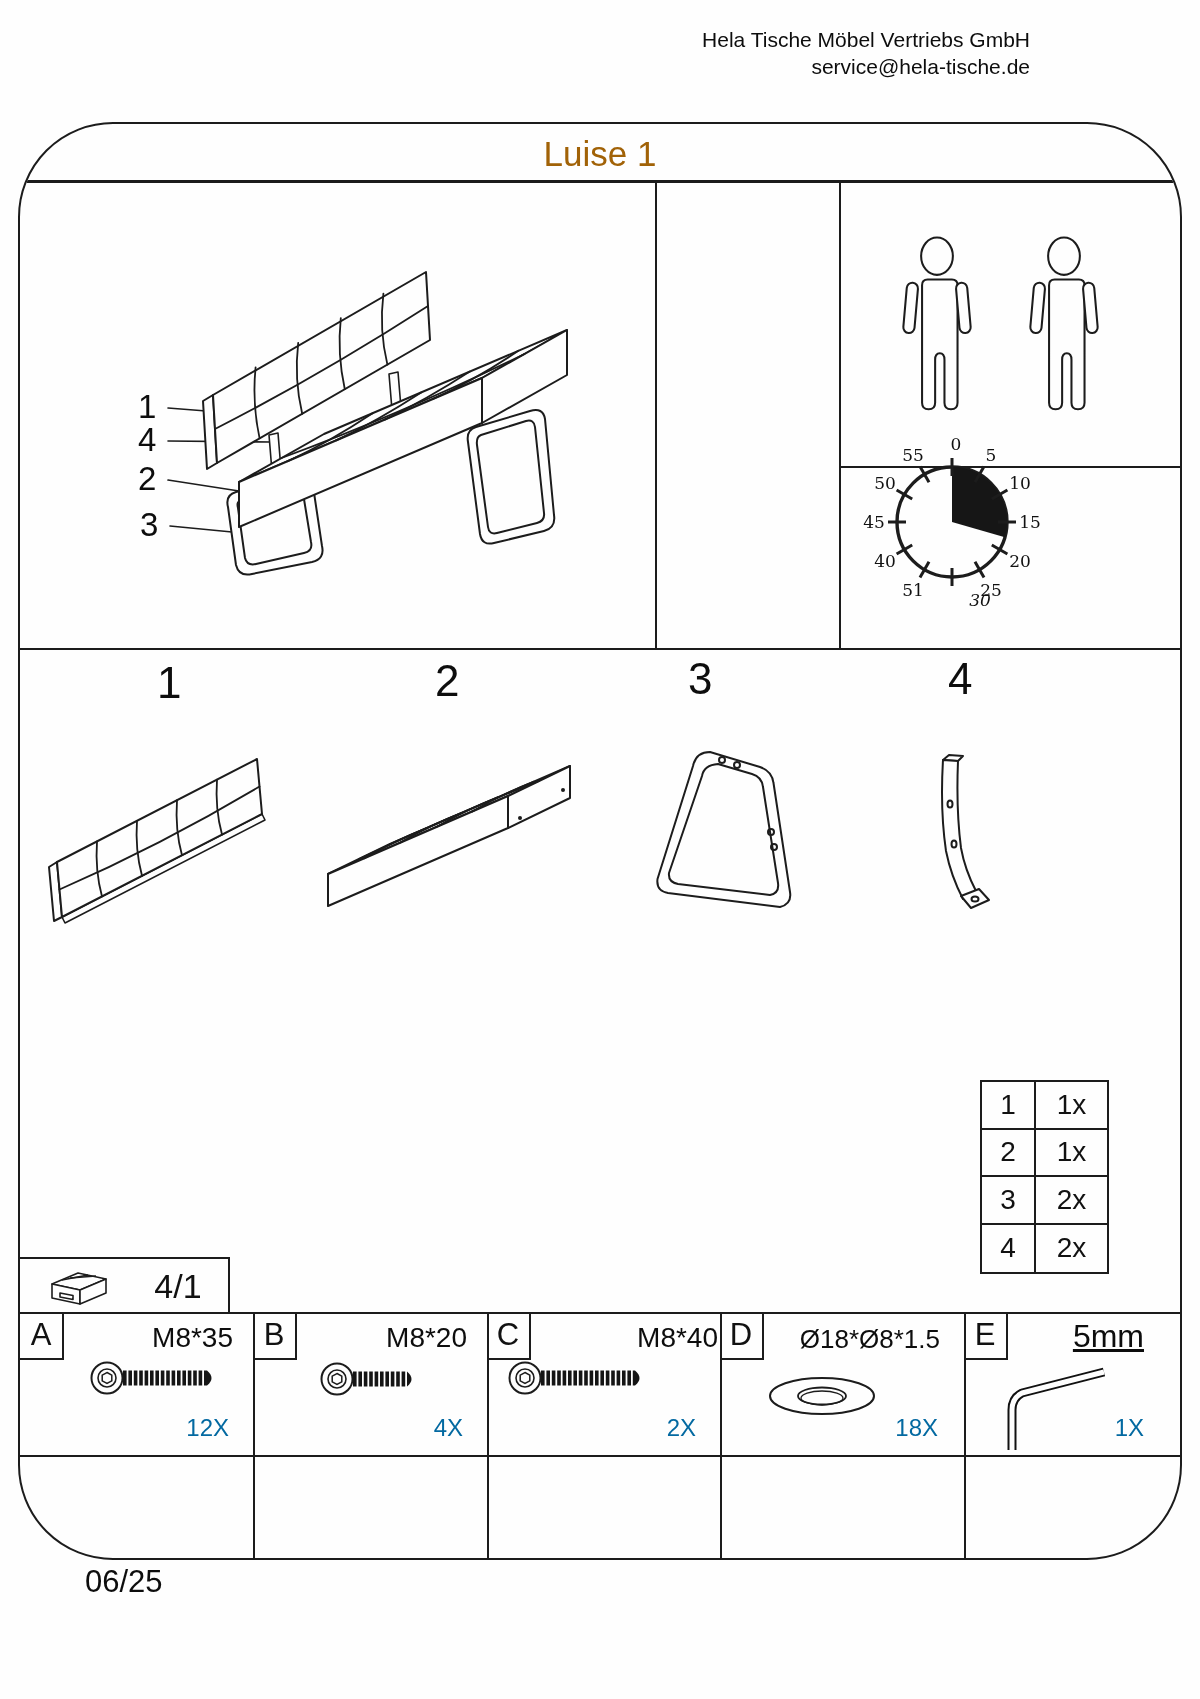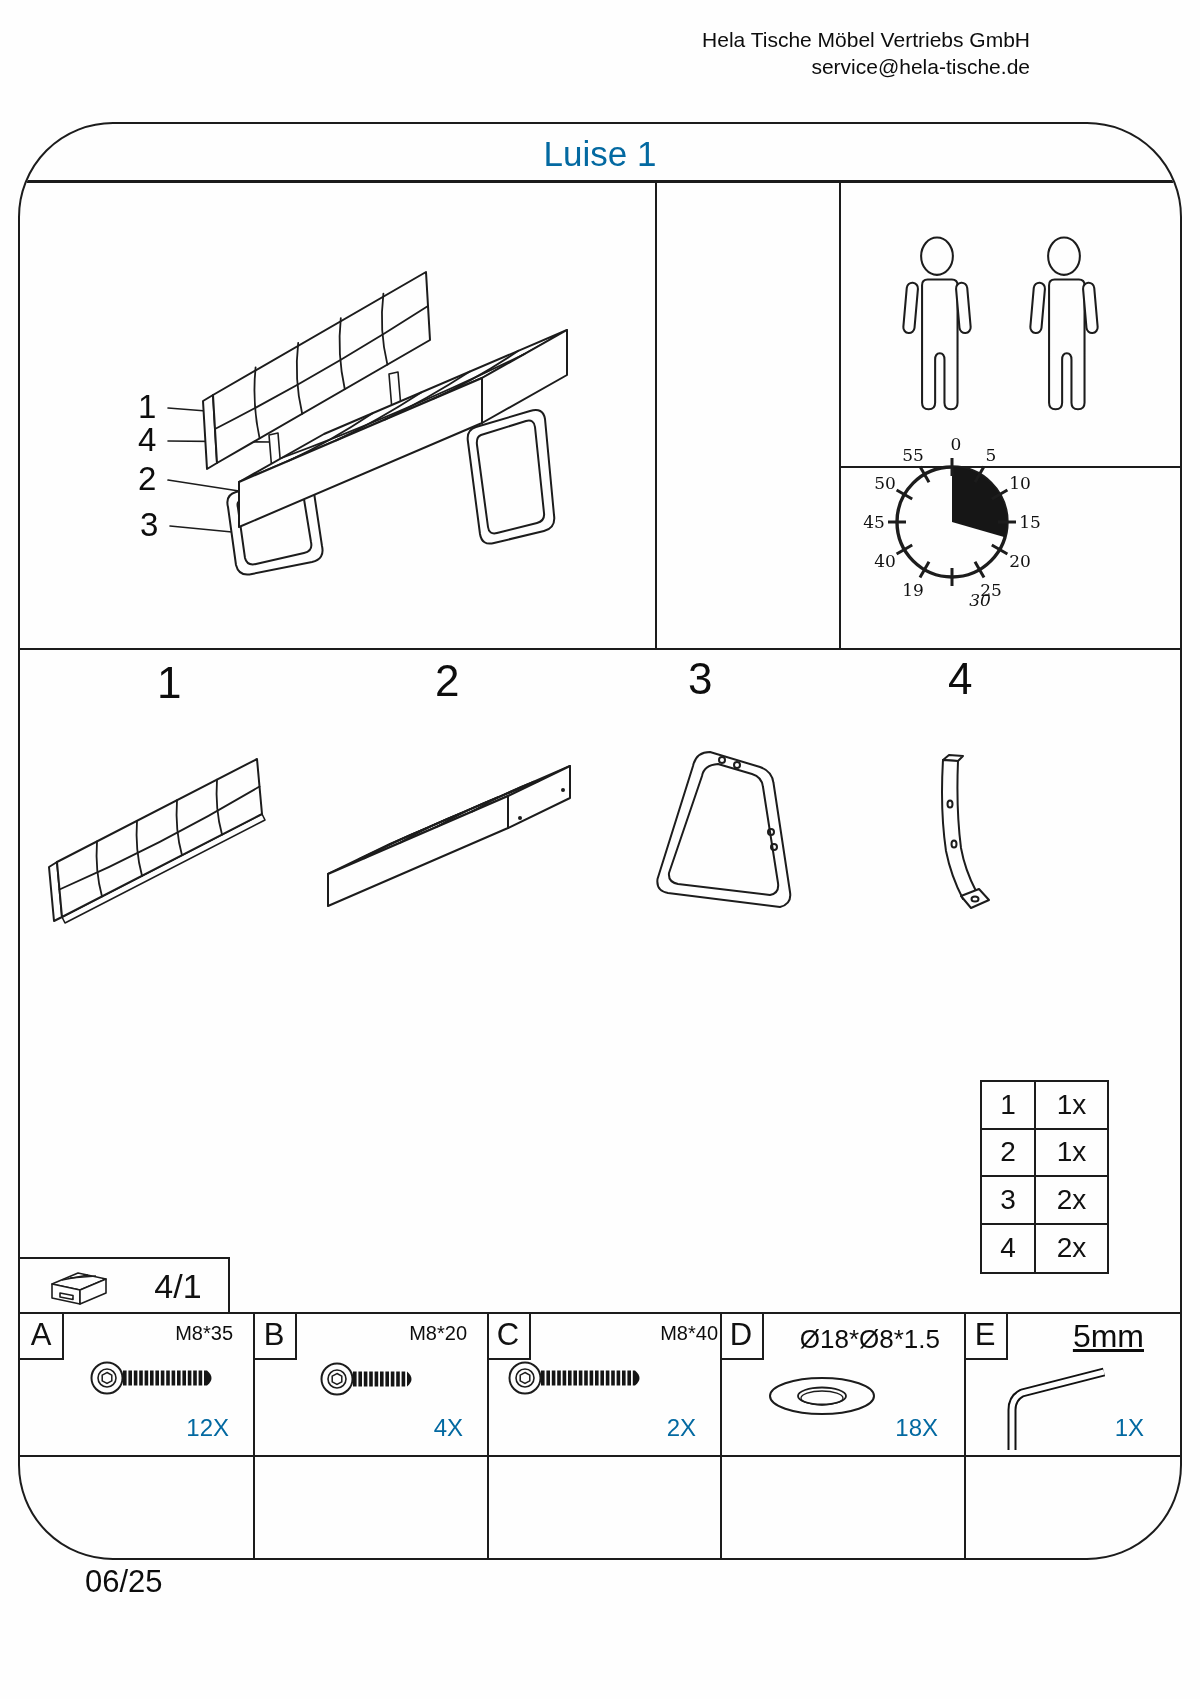--- a/index.html
+++ b/index.html
@@ -6,42 +6,42 @@
   #page{position:relative;width:1200px;height:1699px;background:#fefefe;
         font-family:"Liberation Sans", sans-serif;color:#111;overflow:hidden;}
   .abs{position:absolute;}
   .hline{position:absolute;background:#1c1c1c;height:2px;}
   .vline{position:absolute;background:#1c1c1c;width:2px;}
   #frame{position:absolute;left:18px;top:122px;width:1164px;height:1438px;
          border:2.5px solid #1c1c1c;border-radius:95px;overflow:hidden;box-sizing:border-box;}
   #header{position:absolute;top:26px;right:170px;text-align:right;
           font-size:21px;line-height:27px;color:#0d0d0d;}
   #title{position:absolute;left:0;top:10px;width:100%;text-align:center;
-         font-size:35px;color:#0369a1;}
+         font-size:35px;color:#a16207;}
   .num-label{position:absolute;font-size:33px;color:#0d0d0d;}
   .part-num{position:absolute;font-size:44px;color:#0d0d0d;}
   .clock-num{position:absolute;font-family:"DejaVu Serif", serif;font-size:17px;color:#111;
              transform:translate(-50%,-50%);}
   
   #qty-table{position:absolute;left:960px;top:956px;width:129px;height:194px;
              border:2px solid #1c1c1c;box-sizing:border-box;display:grid;
              grid-template-columns:54px 1fr;grid-auto-rows:1fr;}
   #qty-table .c{display:flex;align-items:center;justify-content:center;
                 font-size:28px;border-right:2px solid #1c1c1c;border-bottom:2px solid #1c1c1c;}
   #qty-table .c:nth-child(2n){border-right:none;}
   #qty-table .c:nth-child(n+7){border-bottom:none;}
   
   #pagebox{position:absolute;left:0;top:1133px;width:210px;height:55px;
            border-top:2px solid #1c1c1c;border-right:2px solid #1c1c1c;box-sizing:border-box;}
   #pagebox .txt{position:absolute;left:115px;top:2px;width:86px;height:50px;
            display:flex;align-items:center;justify-content:center;font-size:34px;}
   .letterbox{position:absolute;width:44px;height:48px;border-right:2px solid #1c1c1c;
              border-bottom:2px solid #1c1c1c;box-sizing:border-box;
              display:flex;align-items:center;justify-content:center;font-size:31px;}
-  .spec{position:absolute;font-size:20px;text-align:right;color:#0d0d0d;}
+  .spec{position:absolute;font-size:28px;text-align:right;color:#0d0d0d;}
   .count{position:absolute;font-size:24px;text-align:right;color:#0369a1;}
   #footer{position:absolute;left:85px;top:1564px;font-size:31px;color:#0d0d0d;}
   svg{display:block;}
 </style>
 </head>
 <body>
 
 <div id="page">
 
   <div id="header">
@@ -132,21 +132,21 @@
       <line x1="42.2" y1="59" x2="26.6" y2="50"></line>
       <line x1="59" y1="42.2" x2="50" y2="26.6"></line>
     </svg>
     <span class="clock-num" style="left:936px;top:320px;">0</span>
     <span class="clock-num" style="left:971px;top:331px;">5</span>
     <span class="clock-num" style="left:1000px;top:359px;">10</span>
     <span class="clock-num" style="left:1010px;top:398px;">15</span>
     <span class="clock-num" style="left:1000px;top:437px;">20</span>
     <span class="clock-num" style="left:971px;top:466px;text-align:center;">25</span>
     <span class="clock-num" style="left:960px;top:476px;font-style:italic;">30</span>
-    <span class="clock-num" style="left:893px;top:466px;">19</span>
+    <span class="clock-num" style="left:893px;top:466px;">51</span>
     <span class="clock-num" style="left:865px;top:437px;">40</span>
     <span class="clock-num" style="left:854px;top:398px;">45</span>
     <span class="clock-num" style="left:865px;top:359px;">50</span>
     <span class="clock-num" style="left:893px;top:331px;">55</span>
 
     <span class="part-num" style="left:137px;top:534px;">1</span>
     <span class="part-num" style="left:415px;top:532px;">2</span>
     <span class="part-num" style="left:668px;top:530px;">3</span>
     <span class="part-num" style="left:928px;top:530px;">4</span>
 

